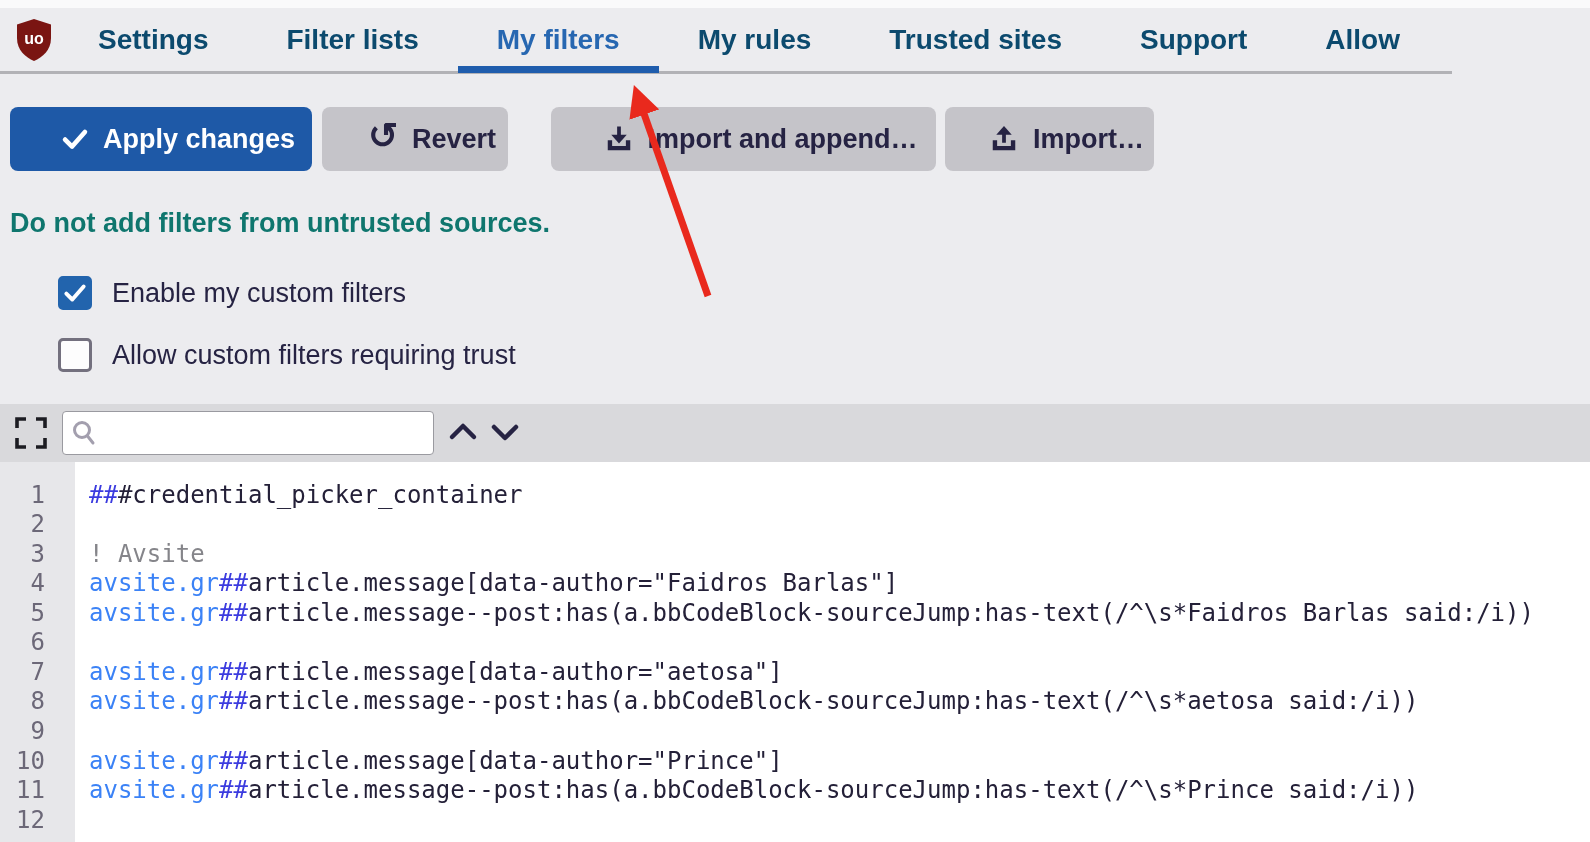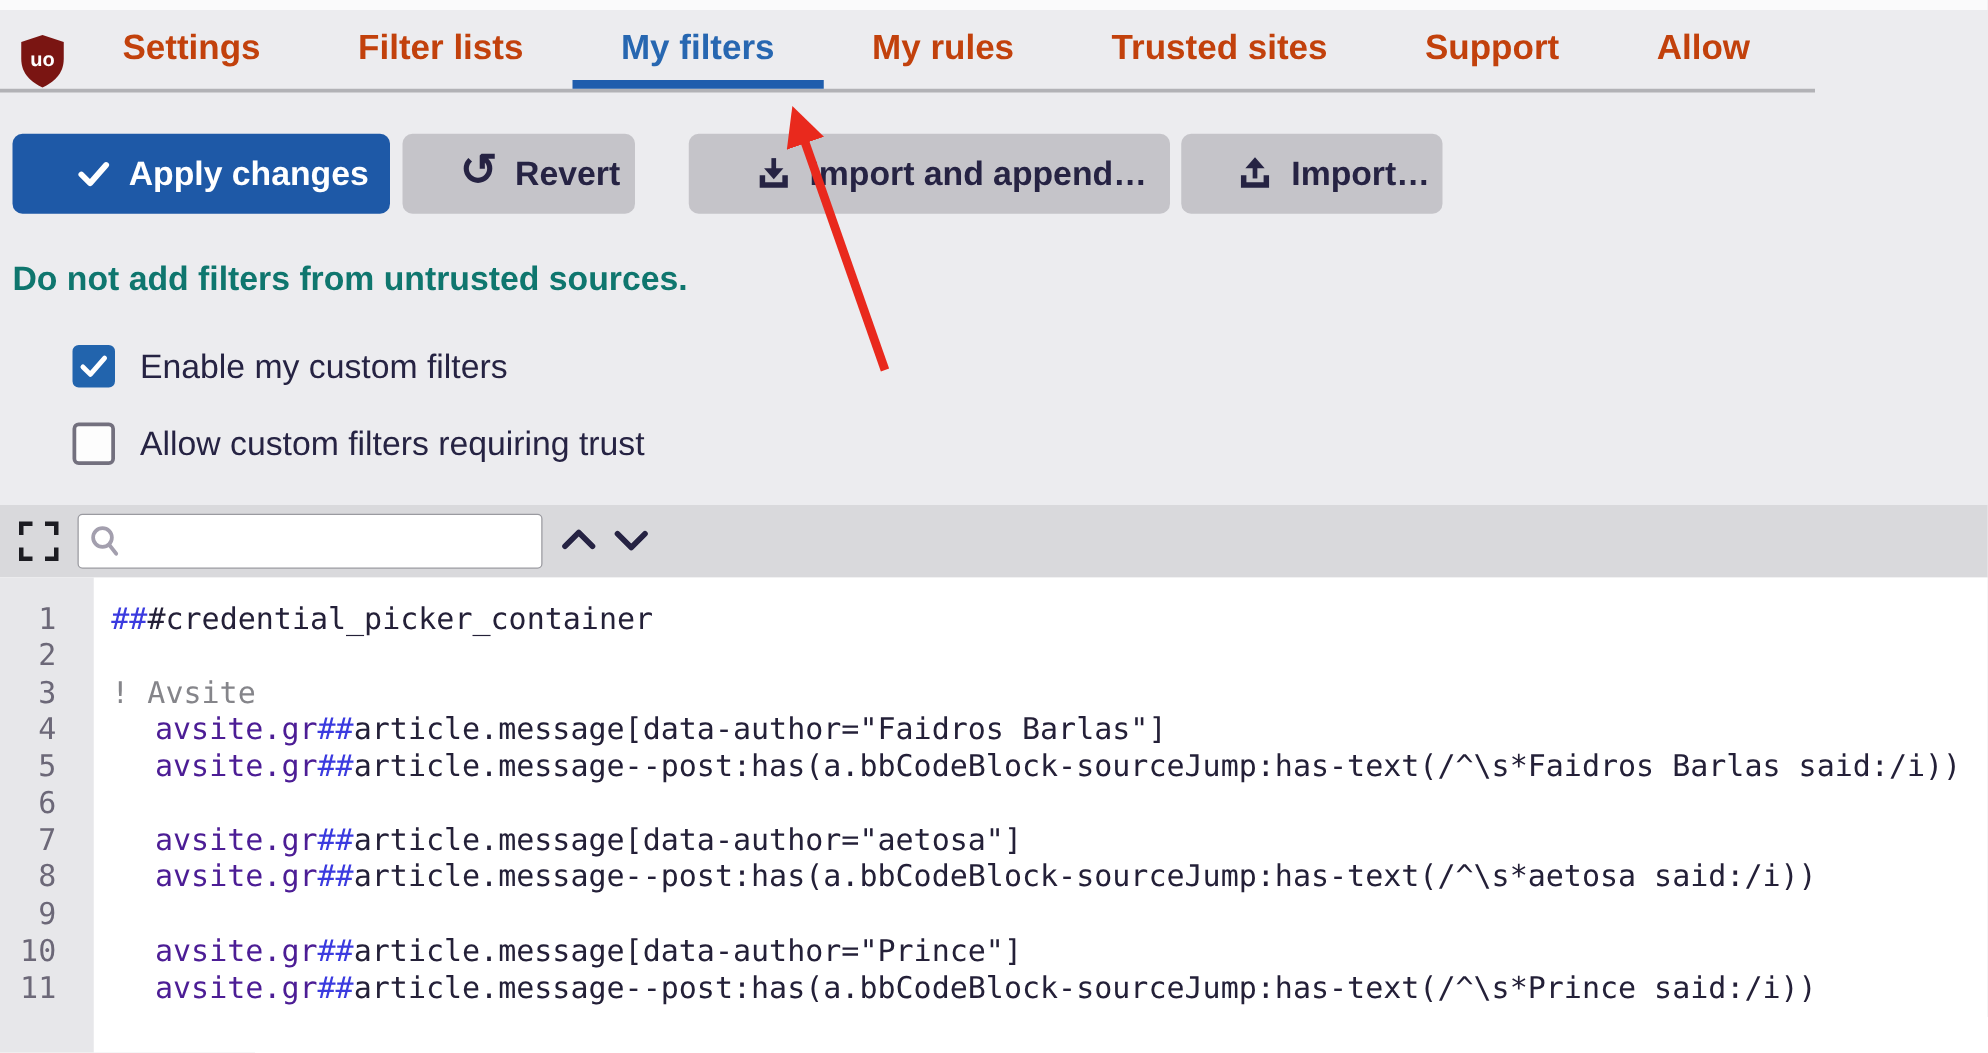--- a/index.html
+++ b/index.html
@@ -3,26 +3,26 @@
 <meta charset="utf-8">
 <style>
   * { margin:0; padding:0; box-sizing:border-box; }
   html,body { width:1590px; height:842px; overflow:hidden;
     font-family:"Liberation Sans", sans-serif; background:#ececef; }
 
   .top-strip { position:absolute; left:0; top:0; width:1590px; height:8px; background:#fafafb; }
 
   
   .navbar { position:absolute; left:0; top:8px; width:1452px; height:66px;
-    background:#ececef; border-bottom:3px solid #b2b2b6; display:flex; align-items:flex-end; }
+    background:#ececef; border-bottom:3px solid #b2b2b6; display:flex; align-items:center; }
   .logo { width:40px; height:44px; margin-left:14px; margin-right:5px; flex:0 0 auto; }
   .tabs { display:flex; height:66px; }
   .tab { position:relative; height:66px; display:flex; align-items:center;
     padding:0 39px; cursor:pointer; }
-  .tab span { font-size:28px; font-weight:bold; color:#c2410c; white-space:nowrap; }
+  .tab span { font-size:28px; font-weight:bold; color:#0c4a6e; white-space:nowrap; }
   .tab.active span { color:#2767b1; }
   .tab.active::after { content:""; position:absolute; left:0; right:0; bottom:0;
     height:7px; background:#1f5dad; }
 
   
   .btn-row { position:absolute; left:0; top:107px; width:1590px; height:64px; }
   .btn { position:absolute; top:0; height:64px; border:none; border-radius:8px;
     display:flex; align-items:center; justify-content:center; gap:14px;
     font-family:"Liberation Sans", sans-serif; font-size:27px; font-weight:bold;
     color:#262343; background:#c5c4c9; cursor:pointer;padding-left:34px; }
@@ -61,21 +61,21 @@
   
   .editor { position:absolute; left:0; top:462px; width:1590px; height:380px; background:#ffffff; }
   .gutter-bg { position:absolute; left:0; top:0; width:75px; height:380px; background:#e7e7ea; }
   .cm-lines { position:absolute; left:0; top:18px; width:1590px;
     font-family:"DejaVu Sans Mono", monospace; font-size:24px; }
   .cm-line { height:29.54px; display:flex; align-items:center; white-space:pre; }
   .cm-line .ln { width:75px; flex:0 0 auto; text-align:right; padding-right:30px;
     color:#6c6878; }
   .cm-line .code { margin-left:14px; color:#242038; }
   .seg-op { color:#3b3bdf; }
-  .seg-host { color:#4c1d95;margin-left:35px; }
+  .seg-host { color:#3b82f6; }
   .seg-sel { color:#242038; }
   .seg-comment { color:#85858a; }
 
   
   .arrow-overlay { position:absolute; left:0; top:0; width:1590px; height:842px;
     pointer-events:none; z-index:50; }
 </style>
 </head>
 <body>
 
@@ -189,20 +189,21 @@
       <div class="cm-line"><span class="ln">2</span><span class="code"></span></div>
       <div class="cm-line"><span class="ln">3</span><span class="code"><span class="seg-comment">! Avsite</span></span></div>
       <div class="cm-line"><span class="ln">4</span><span class="code"><span class="seg-host">avsite.gr</span><span class="seg-op">##</span><span class="seg-sel">article.message[data-author="Faidros Barlas"]</span></span></div>
       <div class="cm-line"><span class="ln">5</span><span class="code"><span class="seg-host">avsite.gr</span><span class="seg-op">##</span><span class="seg-sel">article.message--post:has(a.bbCodeBlock-sourceJump:has-text(/^\s*Faidros Barlas said:/i))</span></span></div>
       <div class="cm-line"><span class="ln">6</span><span class="code"></span></div>
       <div class="cm-line"><span class="ln">7</span><span class="code"><span class="seg-host">avsite.gr</span><span class="seg-op">##</span><span class="seg-sel">article.message[data-author="aetosa"]</span></span></div>
       <div class="cm-line"><span class="ln">8</span><span class="code"><span class="seg-host">avsite.gr</span><span class="seg-op">##</span><span class="seg-sel">article.message--post:has(a.bbCodeBlock-sourceJump:has-text(/^\s*aetosa said:/i))</span></span></div>
       <div class="cm-line"><span class="ln">9</span><span class="code"></span></div>
       <div class="cm-line"><span class="ln">10</span><span class="code"><span class="seg-host">avsite.gr</span><span class="seg-op">##</span><span class="seg-sel">article.message[data-author="Prince"]</span></span></div>
       <div class="cm-line"><span class="ln">11</span><span class="code"><span class="seg-host">avsite.gr</span><span class="seg-op">##</span><span class="seg-sel">article.message--post:has(a.bbCodeBlock-sourceJump:has-text(/^\s*Prince said:/i))</span></span></div>
+      <div class="cm-line"><span class="ln">12</span><span class="code"></span></div>
     </div>
 </div>
 
 <svg class="arrow-overlay" viewBox="0 0 1590 842">
   <defs>
     <marker id="ah" markerWidth="4.5" markerHeight="4.5" refX="1" refY="2.25" orient="auto">
       <path d="M0,0 L4.5,2.25 L0,4.5 Z" fill="#e9291d"></path>
     </marker>
   </defs>
   <line x1="708" y1="296" x2="642" y2="108" stroke="#e9291d" stroke-width="7" marker-end="url(#ah)"></line>

